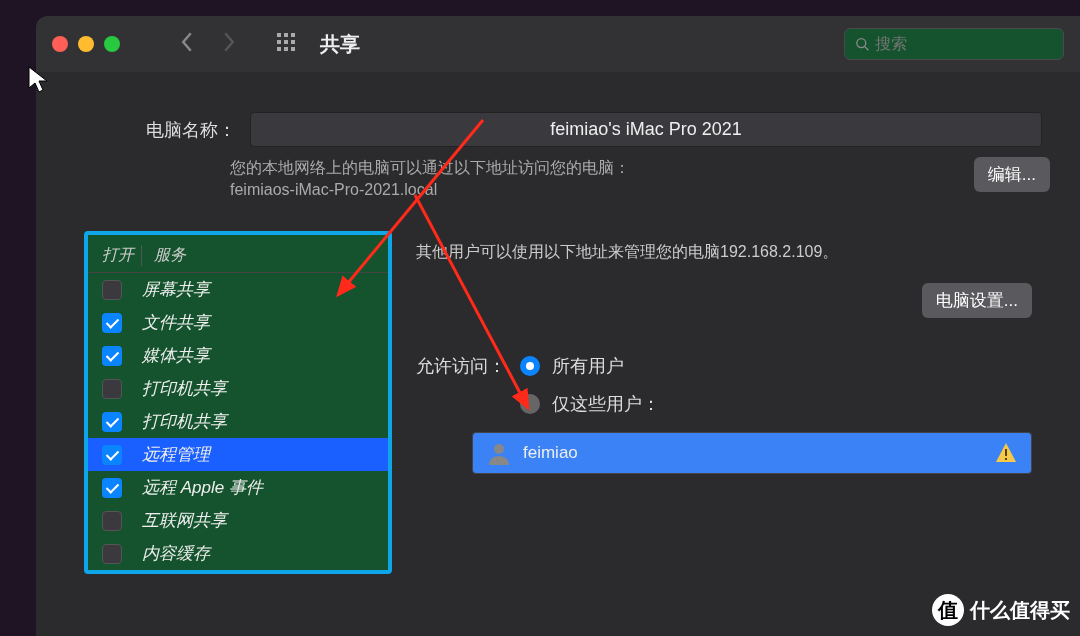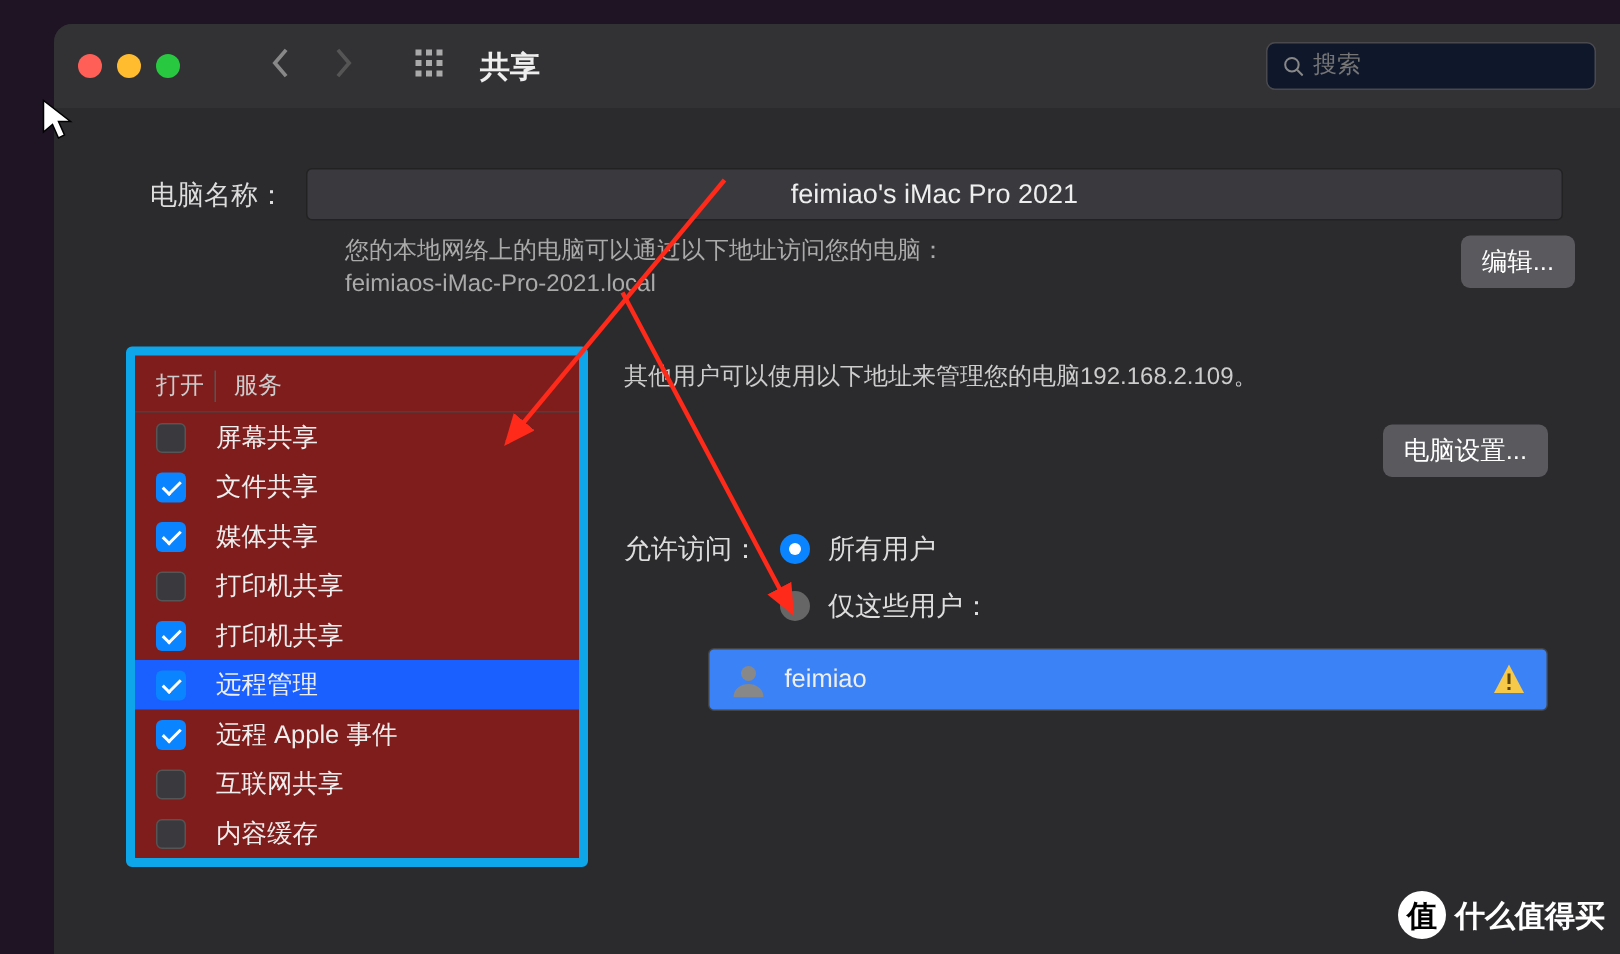--- a/index.html
+++ b/index.html
@@ -9,34 +9,34 @@
     .traffic { display: flex; gap: 10px; margin-right: 60px; }
     .traffic span { width: 16px; height: 16px; border-radius: 50%; }
     .tl-close { background: #ff5f57; }
     .tl-min { background: #febc2e; }
     .tl-max { background: #28c840; }
     .nav-arrows { display: flex; gap: 28px; margin-right: 40px; }
     .nav-arrows svg { width: 14px; height: 20px; }
     .grid-icon { margin-right: 24px; }
     .title { color: #eee; font-size: 20px; font-weight: 600; }
     .spacer { flex: 1; }
-    .search-box { display: flex; align-items: center; background: #0f172a; border: 1px solid #4a4a4e; border-radius: 6px; padding: 4px 10px; width: 220px; height: 32px; }
+    .search-box { display: flex; align-items: center; background: #14532d; border: 1px solid #4a4a4e; border-radius: 6px; padding: 4px 10px; width: 220px; height: 32px; }
     .search-box svg { margin-right: 6px; }
     .search-box input { background: none; border: none; color: #999; font-size: 16px; outline: none; width: 100%; }
 
     .content { padding: 40px 30px 0 30px; }
     .row-name { display: flex; align-items: center; margin-bottom: 10px; }
-    .lbl-name { color: #ddd; font-size: 18px; margin-right: 14px; margin-left: 34px; }
+    .lbl-name { color: #ddd; font-size: 18px; margin-right: 14px; margin-left: 80px; }
     .name-field { flex: 1; background: #3a3a3e; border: 1px solid #222; border-radius: 4px; padding: 6px 12px; color: #eee; font-size: 18px; margin-right: 8px; text-align: center; }
     .desc-row { display: flex; align-items: flex-start; margin-left: 164px; margin-bottom: 30px; }
     .desc-text { color: #aaa; font-size: 16px; line-height: 22px; flex: 1; }
     .btn { background: #5a5a5e; color: #fff; border: none; border-radius: 6px; padding: 6px 14px; font-size: 17px; cursor: pointer; }
 
     .lower { display: flex; gap: 24px; padding: 0 18px; }
-    .services-panel { width: 320px; border: 6px solid #0ea5e9; border-radius: 4px; background: #7f1d1d; }
+    .services-panel { width: 320px; border: 4px solid #0ea5e9; border-radius: 4px; background: #14532d; font-style: italic; }
     .svc-head { display: flex; padding: 10px 14px 6px 14px; color: #ccc; font-size: 16px; border-bottom: 1px solid #444; }
     .svc-head .h-open { width: 40px; border-right: 1px solid #555; }
     .svc-head .h-svc { padding-left: 12px; }
     .svc-row { display: flex; align-items: center; padding: 5px 14px; color: #eee; font-size: 17px; }
     .svc-row.selected { background: #1a5fff; }
     .cb { width: 20px; height: 20px; border-radius: 4px; margin-right: 20px; display: flex; align-items: center; justify-content: center; }
     .cb.off { background: #3a3a3e; border: 1px solid #555; }
     .cb.on { background: #0a84ff; }
     .cb.on::after { content: ''; width: 5px; height: 10px; border: solid #fff; border-width: 0 2px 2px 0; transform: rotate(45deg); margin-top: -2px; }
 

